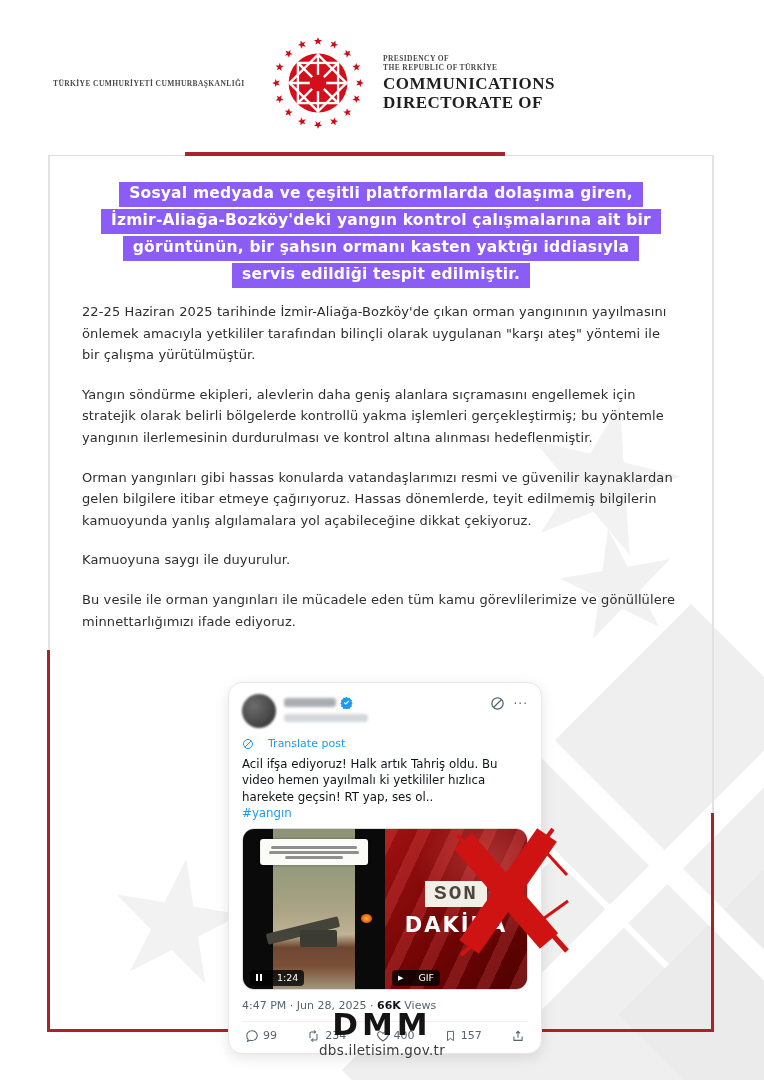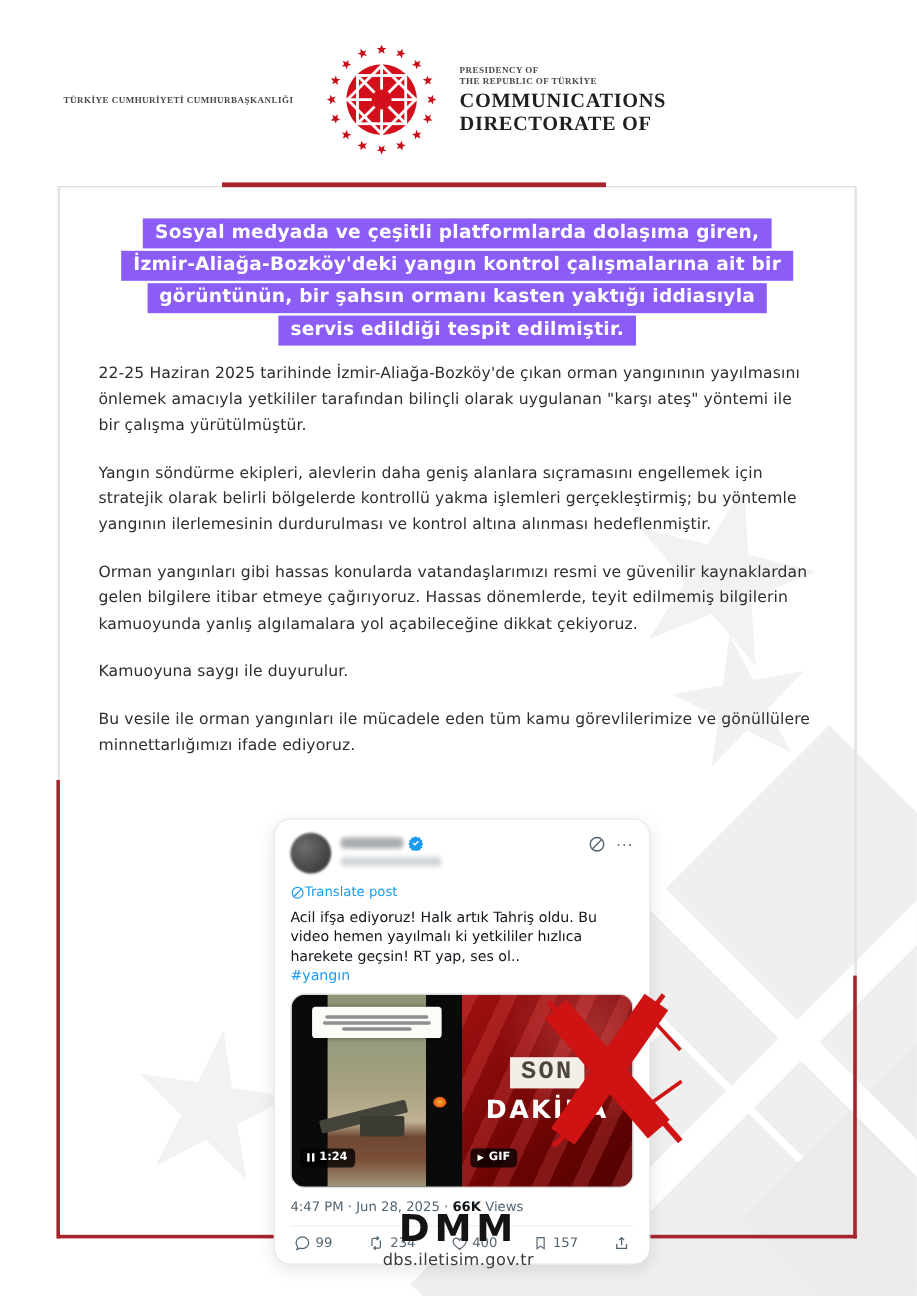--- a/index.html
+++ b/index.html
@@ -36,34 +36,34 @@
   .tweet { position:absolute; left:228px; top:682px; width:314px; background:#ffffff; border:1px solid #e7e7e7; border-radius:14px; box-shadow:0 4px 14px rgba(0,0,0,0.10); padding:11px 13px 4px; z-index:4; }
   .tw-header { display:flex; align-items:flex-start; }
   .tw-avatar { width:34px; height:34px; border-radius:50%; background:radial-gradient(circle at 35% 35%, #6d6d6d, #2e2e2e); filter:blur(1px); flex:0 0 auto; }
   .tw-id { margin-left:8px; flex:1; padding-top:2px; }
   .tw-name-row { display:flex; align-items:center; gap:4px; }
   .blurbar { border-radius:3px; filter:blur(1.6px); }
   .tw-name-bar { width:52px; height:9px; background:#a9adb2; }
   .tw-handle-bar { width:84px; height:8px; background:#d4d7da; margin-top:5px; }
   .tw-top-icons { display:flex; align-items:center; gap:9px; color:#536471; padding-top:2px; }
   .tw-more { font-size:12px; letter-spacing:1px; color:#536471; }
-  .tw-translate { display:flex; align-items:center; gap:0; color:#1d9bf0; font-size:11px; margin-top:9px; }
+  .tw-translate { display:flex; align-items:center; gap:14px; color:#1d9bf0; font-size:11px; margin-top:9px; }
   .tw-text { margin-top:6px; font-size:11.8px; line-height:1.38; color:#0f1419; }
   .tw-hashtag { color:#1d9bf0; font-size:11.8px; margin-top:1px; }
 
   .tw-media { position:relative; margin-top:8px; height:162px; display:flex; border-radius:12px; overflow:hidden; border:1px solid #dcdcdc; }
   .m-left { position:relative; width:50%; background:#0a0a0a; }
   .m-strip { position:absolute; left:21%; width:58%; top:0; bottom:0;
     background:linear-gradient(#8e9377 0%, #979c7c 28%, #aaa384 50%, #c0b294 66%, #6e4733 74%, #7b5038 86%, #a2967b 100%); }
   .m-caption { position:absolute; top:10px; left:50%; transform:translateX(-50%); width:76%; background:#fbfbf8; border-radius:3px; padding:5px 5px 4px; box-shadow:0 0 3px rgba(0,0,0,0.35); }
   .m-caption .cl { height:2.6px; background:#8f8f8f; border-radius:2px; margin:2.4px auto; filter:blur(0.5px); }
   .exc-arm { position:absolute; left:16%; bottom:33%; width:52%; height:7%; background:#45443a; border-radius:2px; transform:rotate(-14deg); }
   .exc-body { position:absolute; left:40%; bottom:26%; width:26%; height:11%; background:#3c3b33; border-radius:2px; }
   .m-fire { position:absolute; right:9%; top:53%; width:11px; height:9px; border-radius:50%; background:radial-gradient(#ffb13b,#e2570e 70%, rgba(226,87,14,0)); filter:blur(0.5px); }
-  .media-badge { position:absolute; left:7px; bottom:16px; background:rgba(0,0,0,0.78); color:#ffffff; font-size:9.5px; font-weight:bold; border-radius:4px; padding:2.5px 6px; display:flex; align-items:center; gap:4px; }
+  .media-badge { position:absolute; left:7px; bottom:3px; background:rgba(0,0,0,0.78); color:#ffffff; font-size:9.5px; font-weight:normal; border-radius:4px; padding:2.5px 6px; display:flex; align-items:center; gap:15px; }
   .pause-bars { display:inline-flex; gap:2px; }
   .pause-bars i { display:block; width:2px; height:7px; background:#fff; }
   .m-right { position:relative; width:50%; display:flex; flex-direction:column; align-items:center; justify-content:center;
     background:
       repeating-linear-gradient(115deg, rgba(255,96,96,0.22) 0 12px, rgba(255,96,96,0) 12px 30px),
       radial-gradient(circle at 75% 20%, rgba(255,120,120,0.35), rgba(255,120,120,0) 45%),
       linear-gradient(135deg, #a01111 0%, #6d0404 60%, #4e0101 100%); }
   .son-box { background:#f2efe7; color:#4e453c; font-weight:800; font-size:21px; letter-spacing:2px; padding:1px 9px 2px;font-family:Liberation Mono, monospace; }
   .dakika { color:#ffffff; font-weight:800; font-size:21px; letter-spacing:2px; margin-top:6px; }
   .x-overlay { position:absolute; top:140px; right:-28px; width:122px; height:134px; z-index:6; pointer-events:none; }

